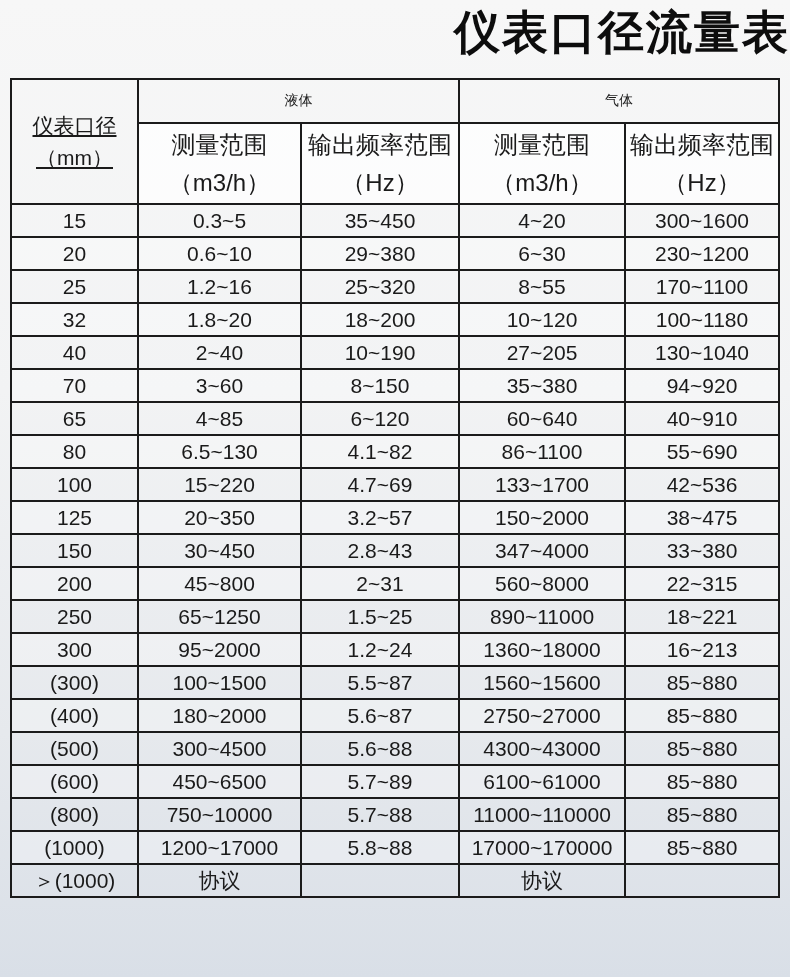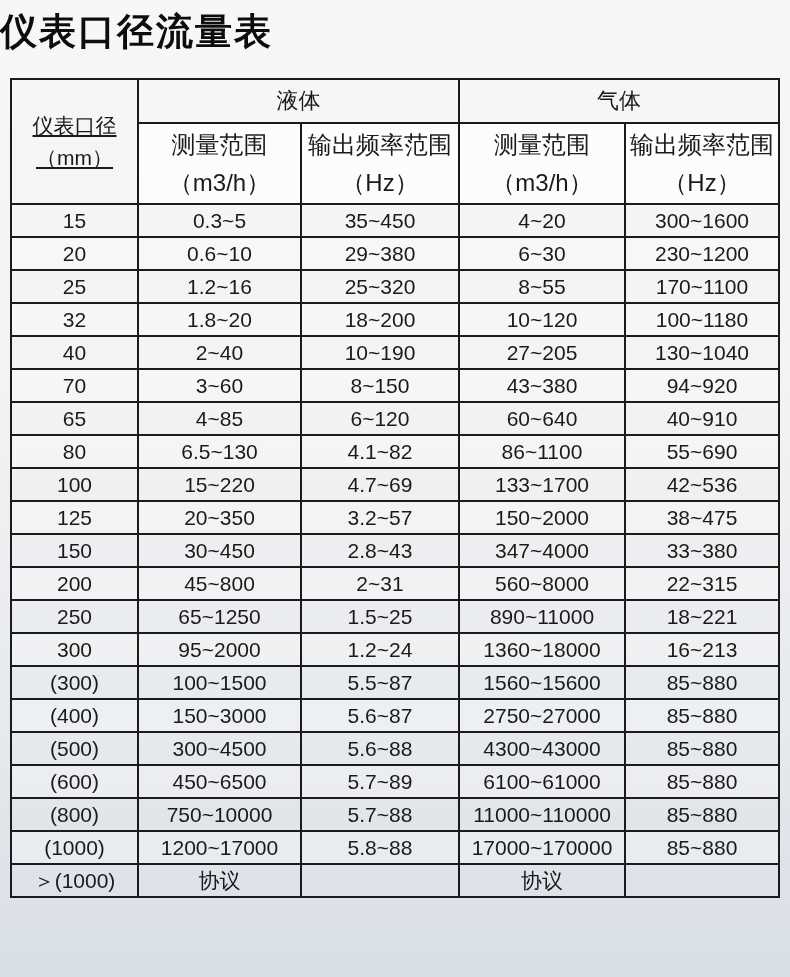--- a/index.html
+++ b/index.html
@@ -11,22 +11,22 @@
     height: 977px;
     overflow: hidden;
     background: linear-gradient(180deg, #f7f7f7 0%, #f2f3f4 40%, #e6e9ed 75%, #d9dfe7 100%);
     font-family: "Liberation Sans", "DejaVu Sans", sans-serif;
     color: #1a1a1a;
     -webkit-font-smoothing: antialiased;
   }
   .page-title {
     margin: 0 0 22px 0;
     padding-top: 8px;
-    text-align: left;
-    font-size: 37px;
+    text-align: right;
+    font-size: 46px;
     line-height: 48px;
     font-weight: 800;
     letter-spacing: 2px;
     color: #0d0d0d;
   }
   table.flow-table {
     width: 768px;
     margin: 0 auto;
     border-collapse: collapse;
     table-layout: fixed;
@@ -44,21 +44,21 @@
     white-space: pre-line;
   }
   th.corner-th {
     font-size: 21px;
     line-height: 1.5;
     background: transparent;
     text-decoration: underline;
   }
   tr.group-row th.group-th {
     height: 42px;
-    font-size: 22px;
+    font-size: 14px;
     background: transparent;
   }
   tr.sub-row th {
     height: 79px;
     font-size: 24px;
     line-height: 1.55;
     background: rgba(255,255,255,0.72);
   }
   
   tbody td {
@@ -134,21 +134,21 @@
         <td>40</td>
         <td>2~40</td>
         <td>10~190</td>
         <td>27~205</td>
         <td>130~1040</td>
       </tr>
       <tr>
         <td>70</td>
         <td>3~60</td>
         <td>8~150</td>
-        <td>43~380</td>
+        <td>35~380</td>
         <td>94~920</td>
       </tr>
       <tr>
         <td>65</td>
         <td>4~85</td>
         <td>6~120</td>
         <td>60~640</td>
         <td>40~910</td>
       </tr>
       <tr>
@@ -202,21 +202,21 @@
       </tr>
       <tr>
         <td>(300)</td>
         <td>100~1500</td>
         <td>5.5~87</td>
         <td>1560~15600</td>
         <td>85~880</td>
       </tr>
       <tr>
         <td>(400)</td>
-        <td>150~3000</td>
+        <td>180~2000</td>
         <td>5.6~87</td>
         <td>2750~27000</td>
         <td>85~880</td>
       </tr>
       <tr>
         <td>(500)</td>
         <td>300~4500</td>
         <td>5.6~88</td>
         <td>4300~43000</td>
         <td>85~880</td>

